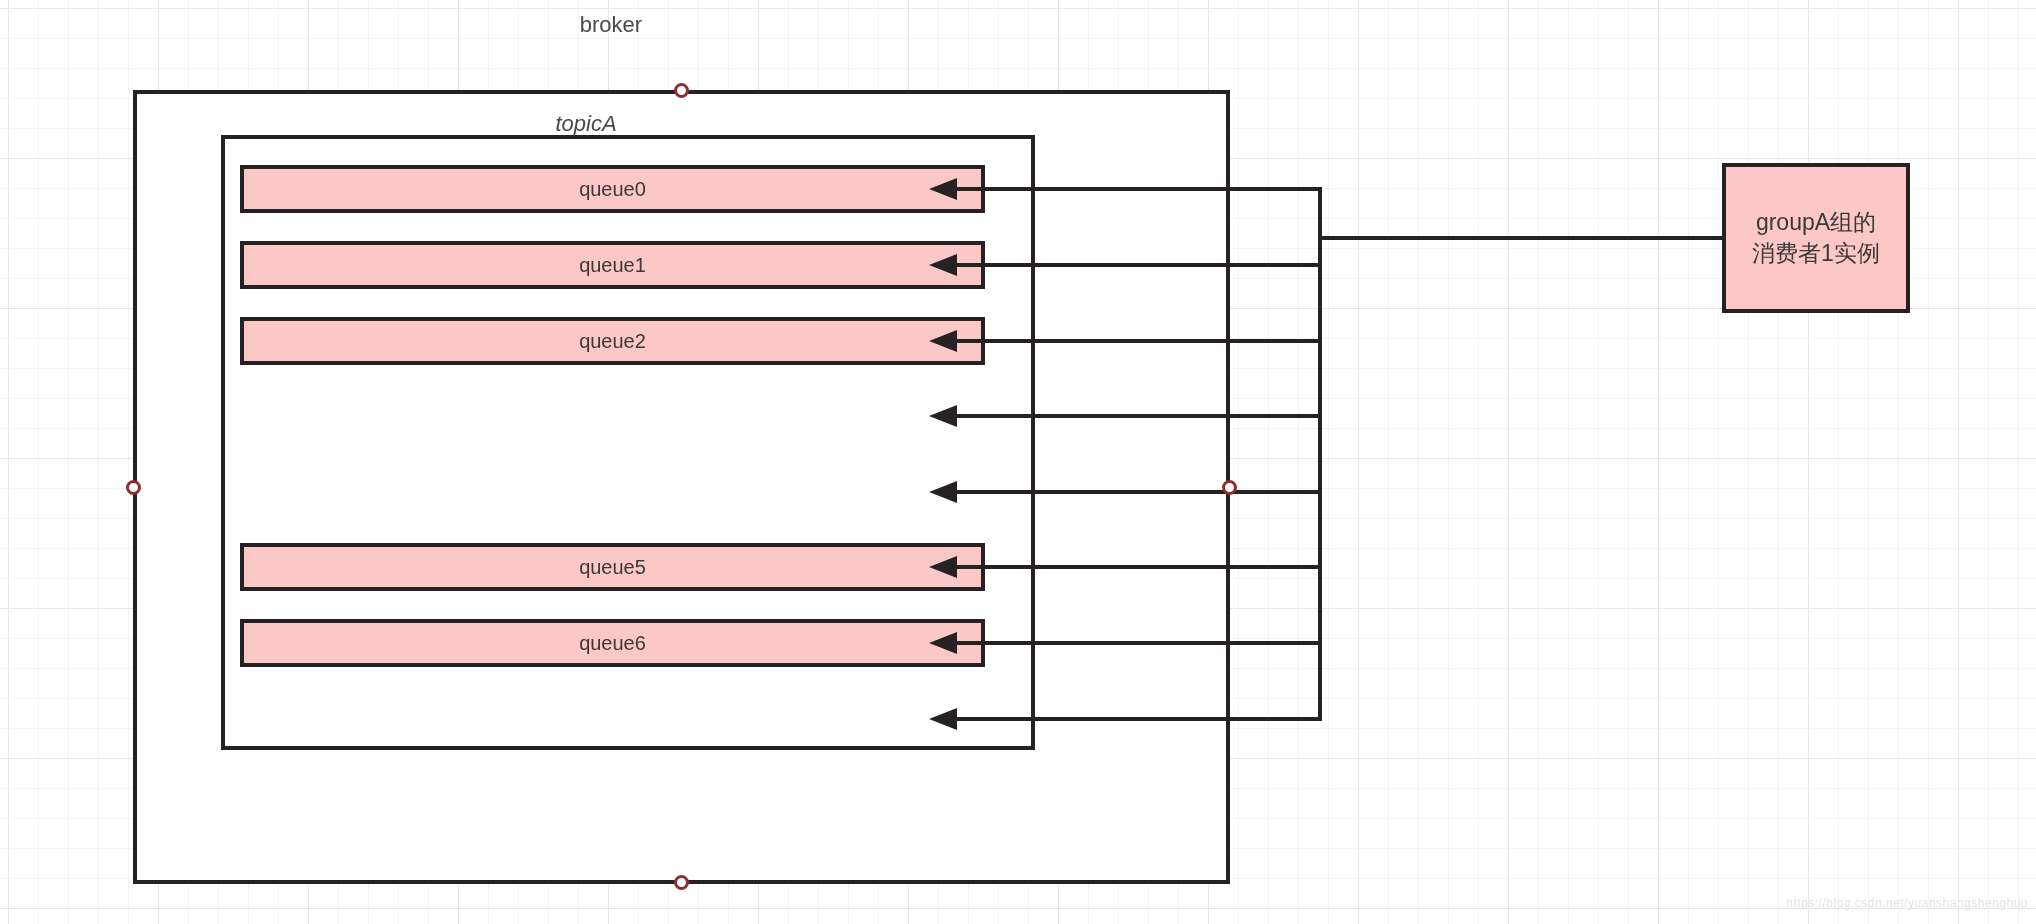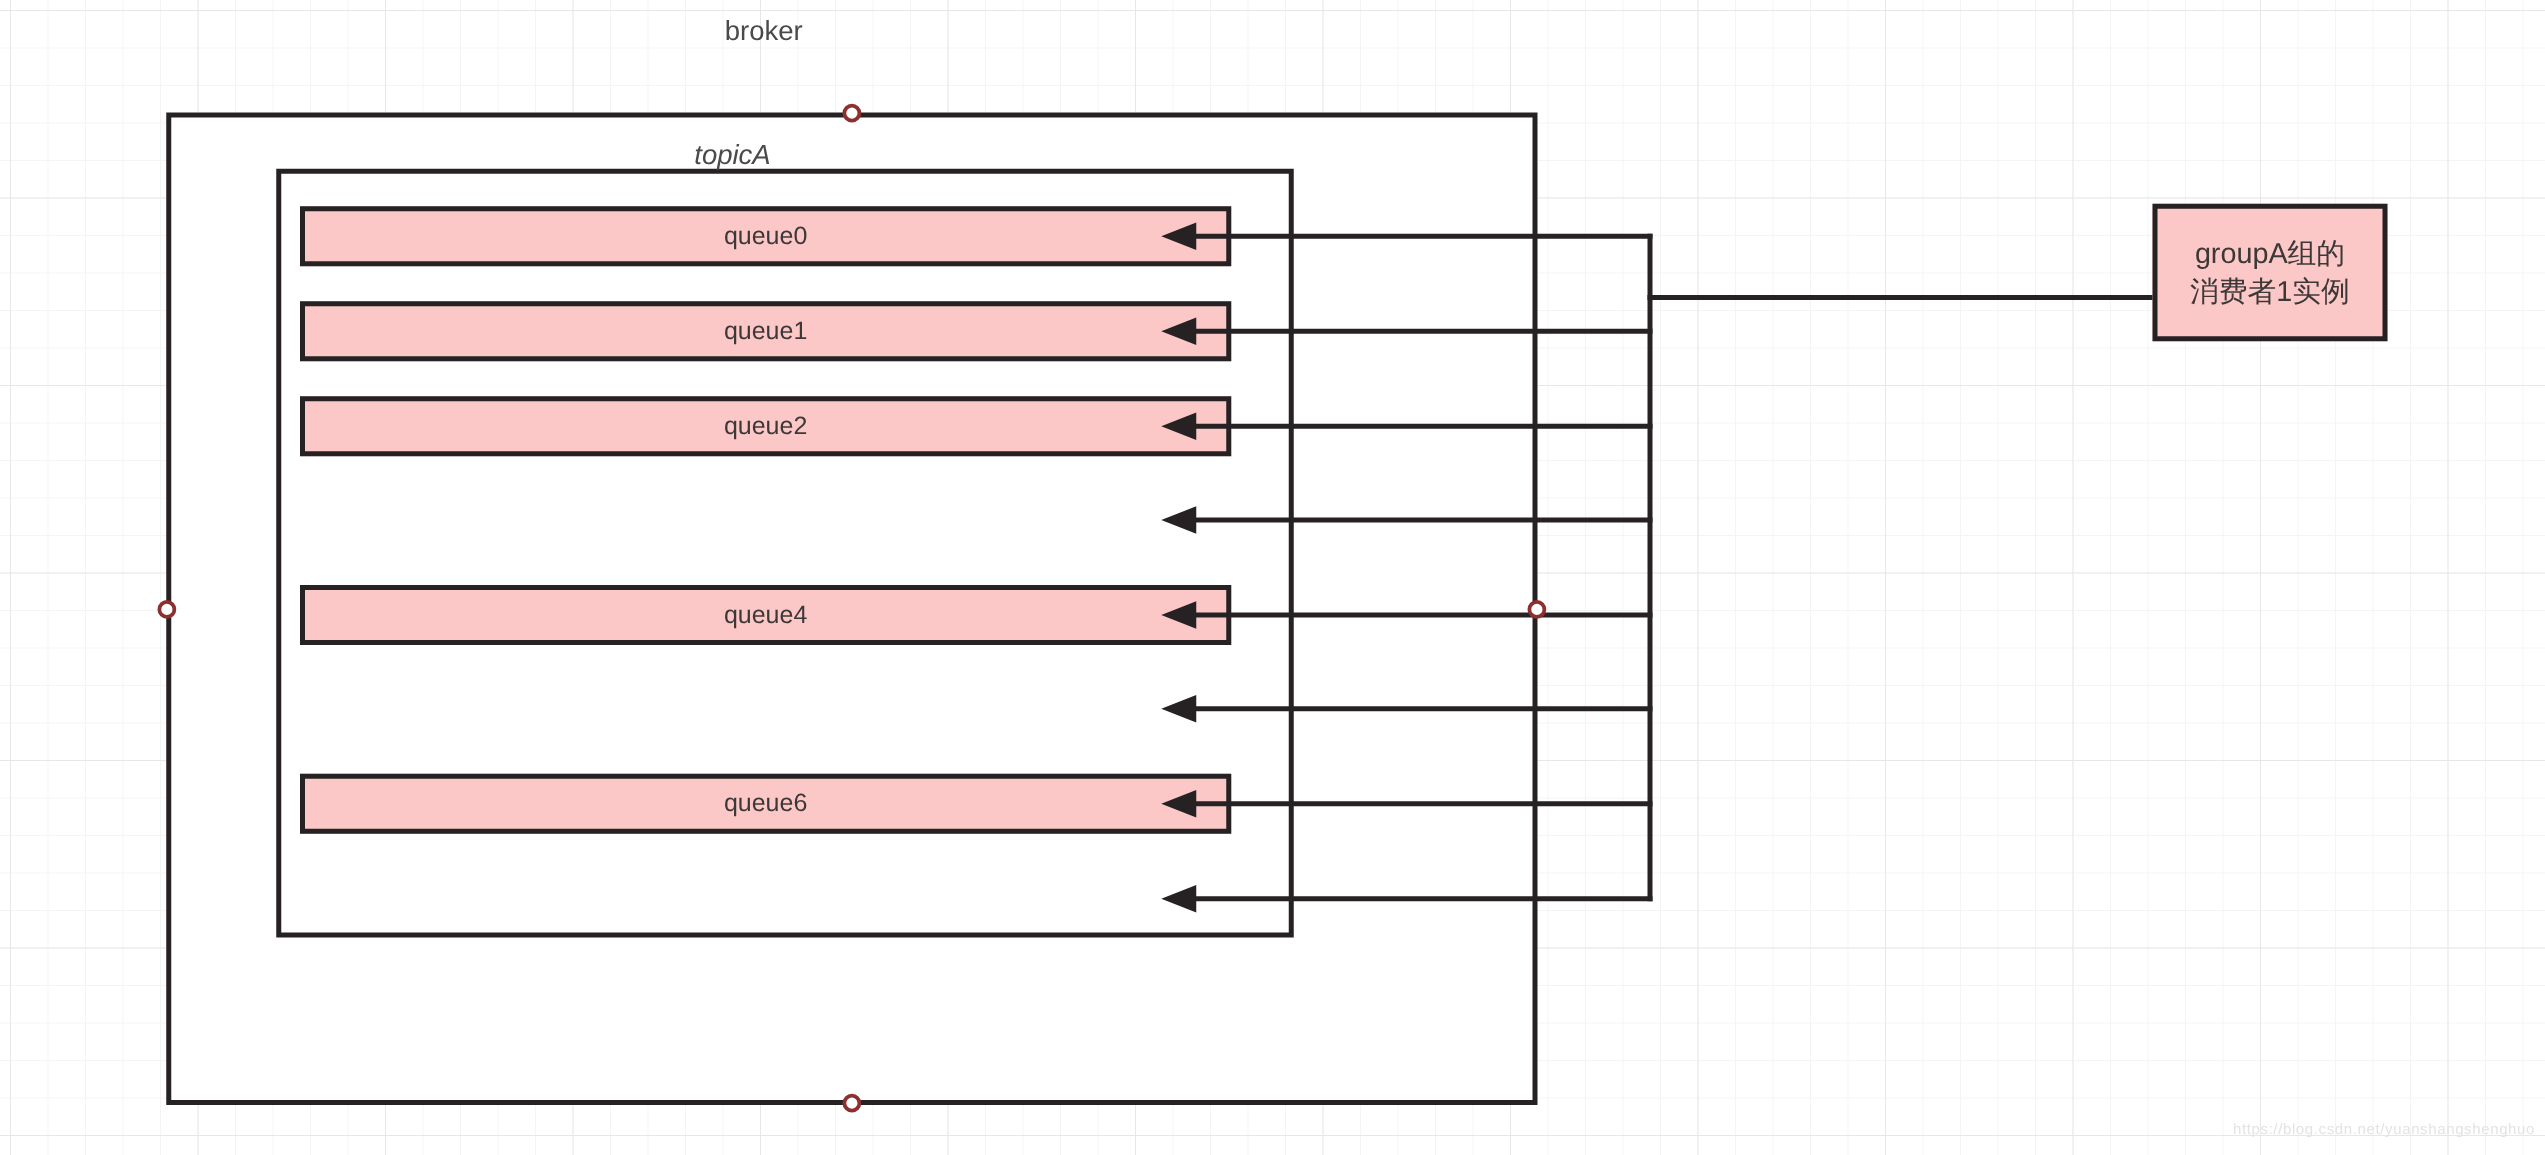--- a/index.html
+++ b/index.html
@@ -20,21 +20,21 @@
   }
   .shape { position:absolute; box-sizing:border-box; border:4px solid #262224; }
   .broker-box { left:133px; top:90px;  width:1097px; height:794px; background:#ffffff; }
   .topic-box  { left:221px; top:135px; width:814px;  height:615px; background:#ffffff; }
   .queue {
     left:240px; width:745px; height:48px; background:#fcc7c7;
     display:flex; align-items:center; justify-content:center;
     font-size:20px;
   }
   .consumer-box {
-    left:1722px; top:163px; width:188px; height:110px; background:#fcc7c7;
+    left:1722px; top:163px; width:188px; height:150px; background:#fcc7c7;
     display:flex; flex-direction:column; align-items:center; justify-content:center;
     font-size:23px; line-height:31px; text-align:center;
   }
   .label { position:absolute; font-size:22px; color:#4a4a4a; text-align:center; }
   .broker-label { left:511px; top:12px;  width:200px;text-align:center; }
   .topic-label  { left:486px; top:111px; width:200px; z-index:4;font-style:italic; }
   .edge { position:absolute; background:#262224; z-index:3; }
   .head {
     position:absolute; width:0; height:0; z-index:3;
     border-top:11px solid transparent; border-bottom:11px solid transparent;
@@ -57,21 +57,21 @@
 
   <div class="shape broker-box"></div>
   <div class="shape topic-box"></div>
 
   <div class="label broker-label">broker</div>
   <div class="label topic-label">topicA</div>
 
   <div class="shape queue" style="top:165px">queue0</div>
   <div class="shape queue" style="top:241px">queue1</div>
   <div class="shape queue" style="top:317px">queue2</div>
-  <div class="shape queue" style="top:468px">queue4</div>
+  <div class="shape queue" style="top:543px">queue5</div>
   <div class="shape queue" style="top:619px">queue6</div>
 
   <div class="head" style="left:929px; top:178px"></div>
   <div class="edge" style="left:953px; top:187px; width:369px; height:4px"></div>
 
   <div class="head" style="left:929px; top:254px"></div>
   <div class="edge" style="left:953px; top:263px; width:369px; height:4px"></div>
 
   <div class="head" style="left:929px; top:330px"></div>
   <div class="edge" style="left:953px; top:339px; width:369px; height:4px"></div>

